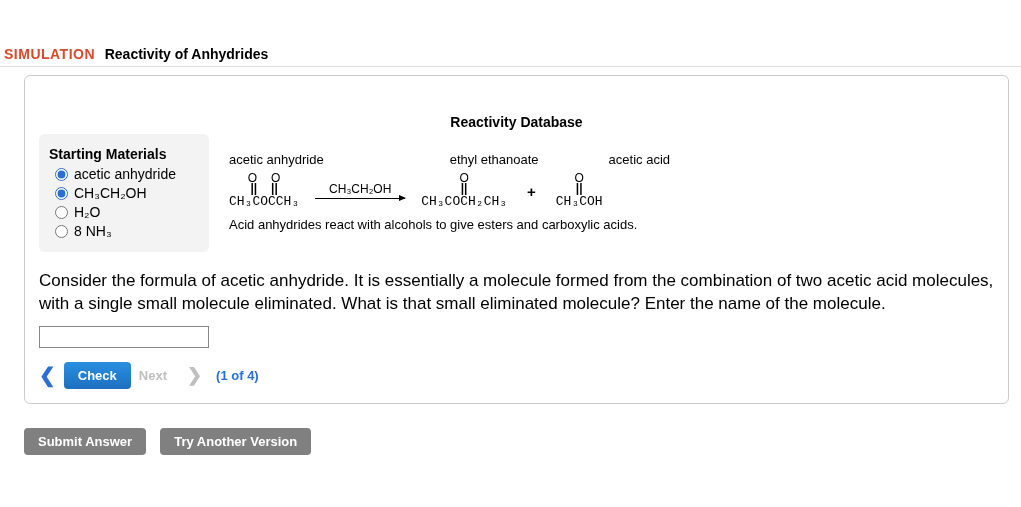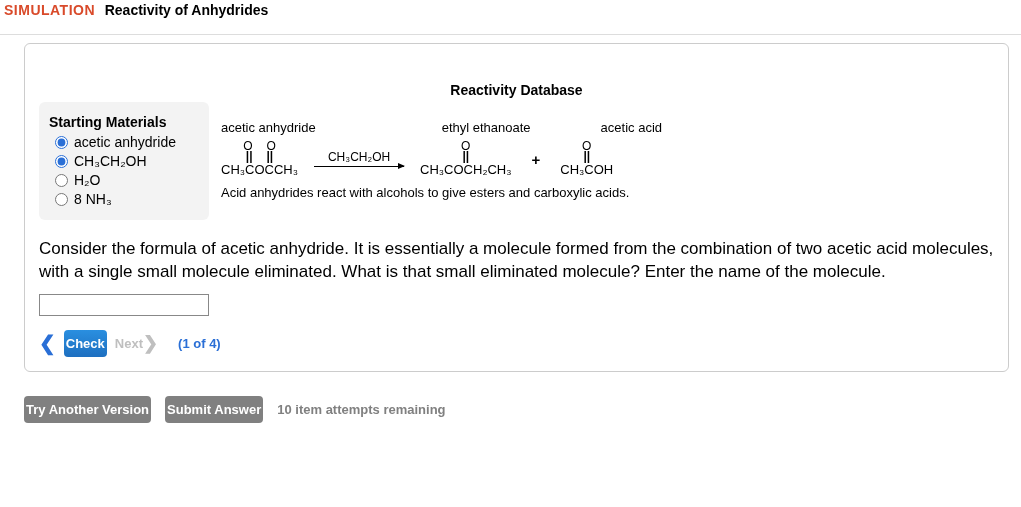--- a/index.html
+++ b/index.html
@@ -1,53 +1,53 @@
 <!DOCTYPE html>
 <html><head>
   <meta charset="utf-8">
   <style>
     * { box-sizing: border-box; margin: 0; padding: 0; }
     body { font-family: Arial, Helvetica, sans-serif; font-size: 13px; color: #000; background: #fff; width: 1021px; }
-    .topbar { padding: 2px 4px 16px; border-bottom: 1px solid #ddd; }
+    .topbar { padding: 2px 4px 4px; border-bottom: 1px solid #ddd; margin-top: 44px; }
     .sim-label { color: #d94a2a; font-weight: bold; font-size: 14px; letter-spacing: 0.5px; }
     .sim-title { font-weight: bold; font-size: 14px; margin-left: 6px; }
     .panel { margin: 8px 12px 0 24px; border: 1px solid #ccc; border-radius: 6px; padding: 10px 14px 14px; background: #fff; }
     .db-title { text-align: center; font-weight: bold; font-size: 14px; margin-bottom: 4px; margin-top: 28px; }
-    .upper { display: flex; gap: 12px; }
+    .upper { display: flex; gap: 20px; }
     .left-col { background: #f3f3f3; border-radius: 6px; padding: 8px 14px 10px 10px; min-width: 170px; }
     .sect-head { font-weight: bold; font-size: 14px; margin: 4px 0 4px; }
     .opt { display: flex; align-items: center; gap: 6px; margin: 3px 0 3px 6px; font-size: 14px; }
     .opt input[type=radio] { accent-color: #2a6fd6; }
     .right-col { flex: 1; padding-top: 18px; }
     .rxn-labels { display: flex; align-items: baseline; gap: 70px; font-size: 13px; margin-bottom: 6px; }
     .rxn-labels .lbl1 { margin-left: 0; }
     .rxn-labels .lbl2 { margin-left: 56px; }
     .rxn-labels .lbl3 { }
     .rxn-row { display: flex; align-items: center; gap: 16px; margin-top: 6px; }
     .struct { text-align: center; font-size: 13px; }
     .struct .dblO { display: flex; justify-content: center; gap: 14px; font-size: 12px; line-height: 10px; }
     .struct .dblO.single { gap: 0; }
     .struct .bars { display: flex; justify-content: center; gap: 14px; font-size: 12px; line-height: 10px; font-weight: bold; }
     .struct .bars.single { gap: 0; }
-    .struct .formula { font-size: 13px; margin-top: 1px; }
+    .struct .formula { font-size: 13px; margin-top: 1px; font-family: Liberation Mono, monospace; }
     .arrow-block { text-align: center; font-size: 12px; }
     .arrow-block .over { display: block; margin-bottom: 0; }
     .arrow-line { width: 90px; height: 1px; background: #000; position: relative; margin: 2px 0; }
     .arrow-line::after { content: ""; position: absolute; right: -1px; top: -3px; border-left: 7px solid #000; border-top: 3.5px solid transparent; border-bottom: 3.5px solid transparent; }
     .plus { font-size: 15px; font-weight: bold; padding: 0 4px; }
     .rxn-desc { margin-top: 8px; font-size: 13px; }
     .question { margin-top: 18px; font-size: 17px; line-height: 1.35; }
     .answer-input { margin-top: 10px; width: 170px; height: 22px; border: 1px solid #888; padding: 2px 4px; font-size: 13px; }
     .nav-row { display: flex; align-items: center; gap: 8px; margin-top: 14px; }
     .chev { font-size: 20px; font-weight: bold; color: #2a6fd6; cursor: pointer; user-select: none; }
-    .btn { border: none; border-radius: 4px; padding: 6px 2px; font-size: 13px; font-weight: bold; color: #fff; cursor: pointer; }
+    .btn { border: none; border-radius: 4px; padding: 6px 14px; font-size: 13px; font-weight: bold; color: #fff; cursor: pointer; }
     .btn-check { background: linear-gradient(#2a8fe0, #1d6fc0); }
-    .next-link { color: #bfbfbf; font-weight: bold; font-size: 13px; display: flex; align-items: center; gap: 0; cursor: pointer; }
+    .next-link { color: #bfbfbf; font-weight: bold; font-size: 13px; display: flex; align-items: center; gap: 20px; cursor: pointer; }
     .next-link .chev-r { color: #bfbfbf; font-size: 18px; font-weight: bold; }
-    .counter { color: #2a6fd6; font-weight: bold; font-size: 13px; margin-left: 12px; }
+    .counter { color: #2a6fd6; font-weight: bold; font-size: 13px; margin-left: 6px; }
     .bottom-row { margin: 24px 12px 0 24px; display: flex; align-items: center; gap: 14px; }
     .btn-gray { background: #808080; }
     .attempts { color: #808080; font-weight: bold; font-size: 13px; }
   </style>
 </head>
 <body>
 
 <div class="topbar">
   <span class="sim-label">SIMULATION</span>
   <span class="sim-title">Reactivity of Anhydrides</span>
@@ -138,16 +138,15 @@
     <button class="btn btn-check">Check</button>
     <span class="next-link">
       <span>Next</span>
       <span class="chev-r">❯</span>
     </span>
     <span class="counter">(1 of 4)</span>
   </div>
 </div>
 
 <div class="bottom-row">
+  <button class="btn btn-gray">Submit Answer</button>
   <button class="btn btn-gray">Try Another Version</button>
-  <button class="btn btn-gray">Submit Answer</button>
-  <span class="attempts">10 item attempts remaining</span>
 </div>
 
 </body></html>

